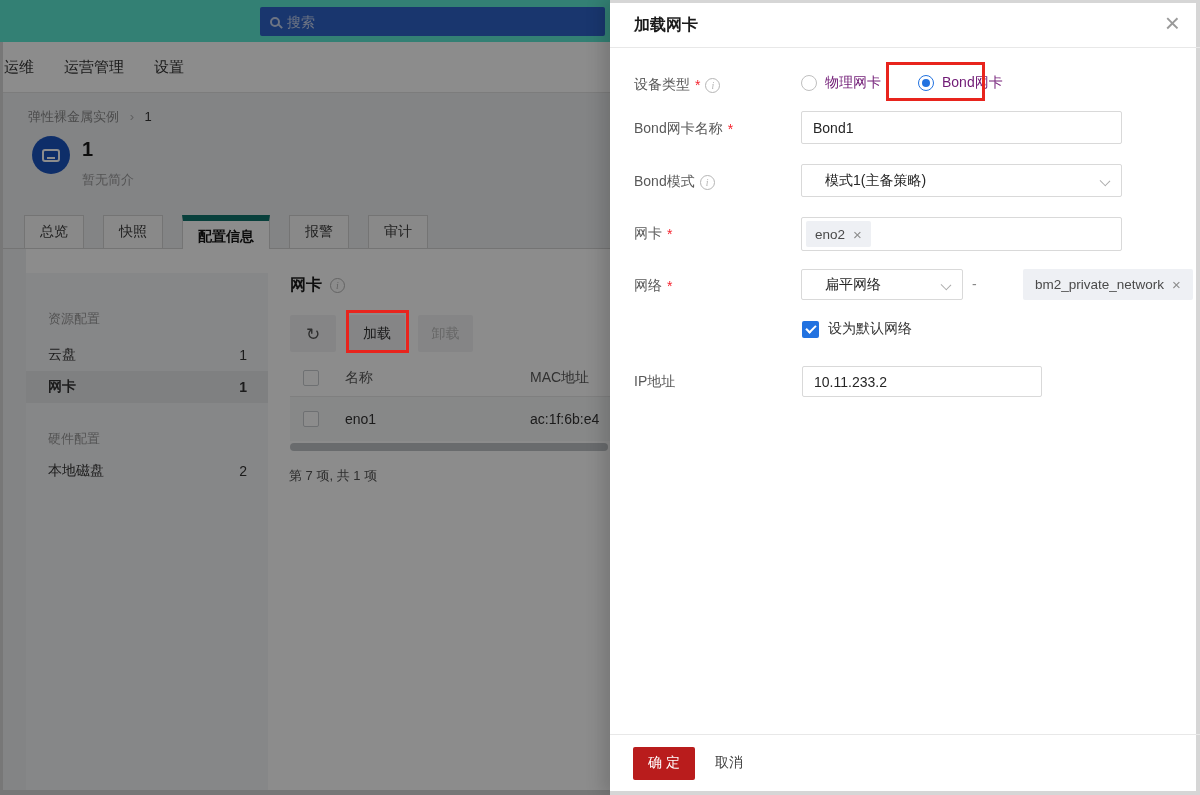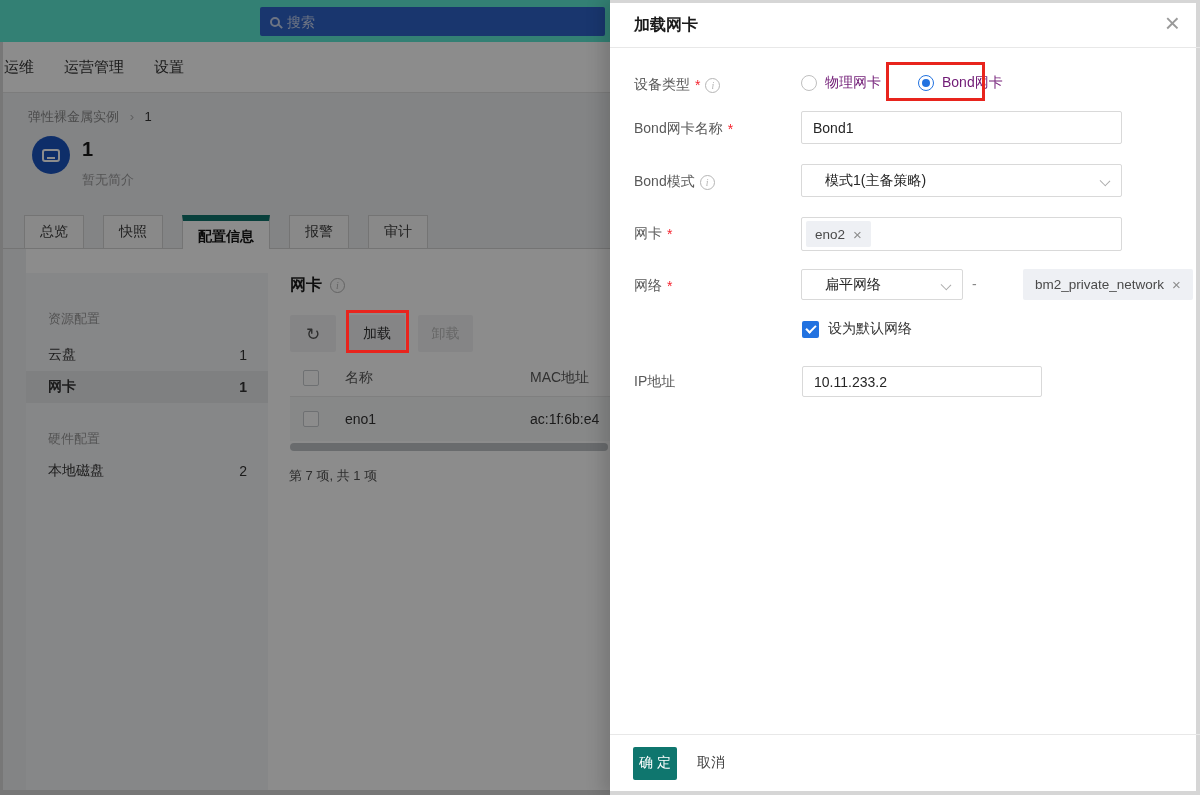--- a/index.html
+++ b/index.html
@@ -119,21 +119,21 @@
   .joiner { position:absolute; font-size:14px; color:#888; }
 
   .chk { width:17px; height:17px; border-radius:2px; background:#2272e0; position:relative; cursor:pointer;
          flex:0 0 auto; }
   .chk::after { content:""; position:absolute; left:3.5px; top:4.5px; width:8px; height:4px;
                 border-left:2px solid #fff; border-bottom:2px solid #fff; transform:rotate(-45deg); }
   .chk-lb { font-size:14px; color:#333; margin-left:9px; cursor:pointer; }
 
   .modal-footer { position:absolute; left:0; bottom:4px; width:100%; height:57px; border-top:1px solid #e8e8e8;
                   display:flex; align-items:center; padding-left:23px; gap:20px; }
-  .btn-ok { width:44px; height:33px; background:#0f766e; color:#fff; border:none; border-radius:2px;
+  .btn-ok { width:62px; height:33px; background:#b91c1c; color:#fff; border:none; border-radius:2px;
             font-size:14px; cursor:pointer; font-family:"Liberation Sans", sans-serif; }
   .btn-cancel { background:none; border:none; font-size:14px; color:#404040; cursor:pointer;
                 font-family:"Liberation Sans", sans-serif; }
 
   
   .anno { position:absolute; border:3px solid #e8241d; z-index:40; pointer-events:none; }
   .anno-load { left:346px; top:310px; width:63px; height:43px; }
   .anno-bond { left:886px; top:62px; width:99px; height:39px; }
 </style>
 </head>

